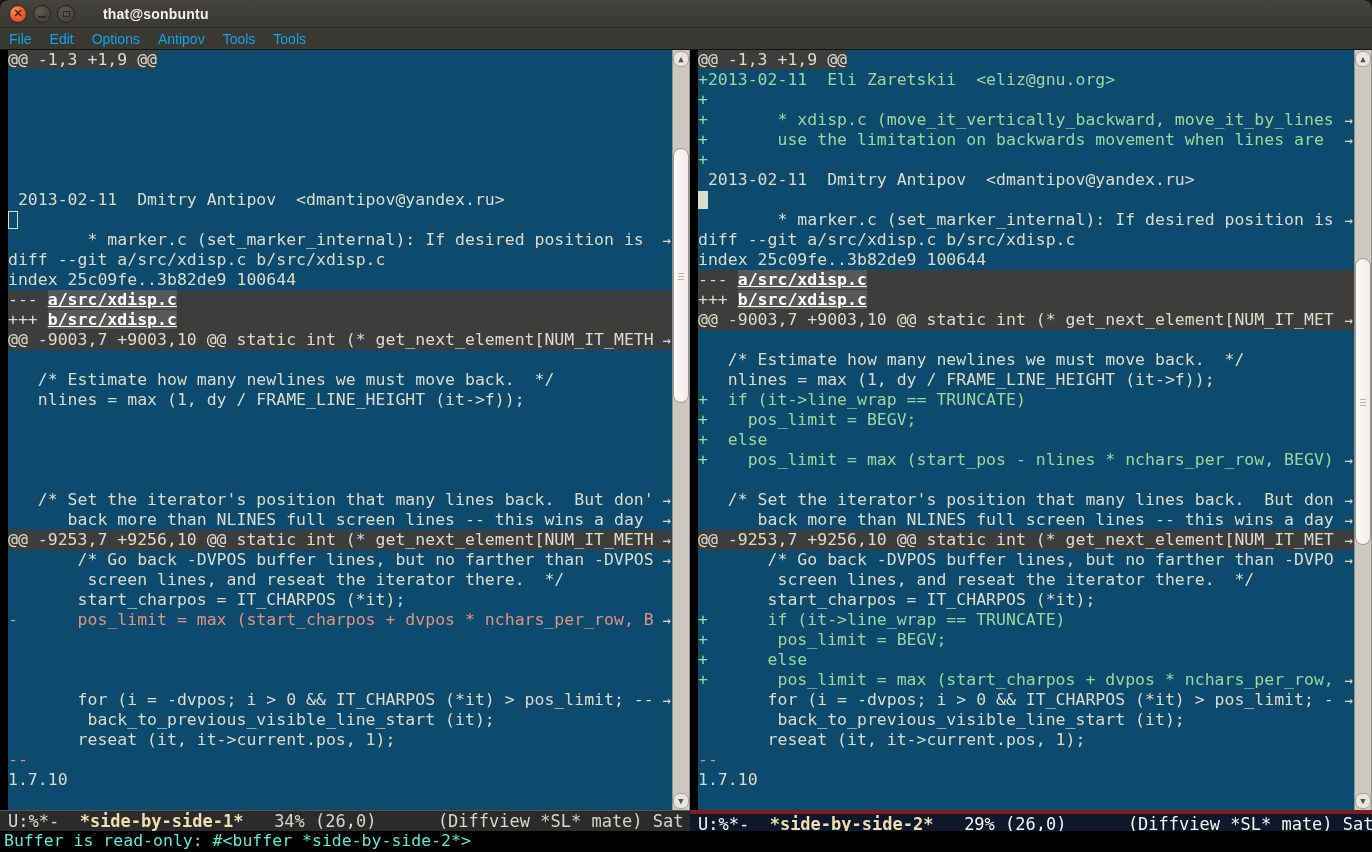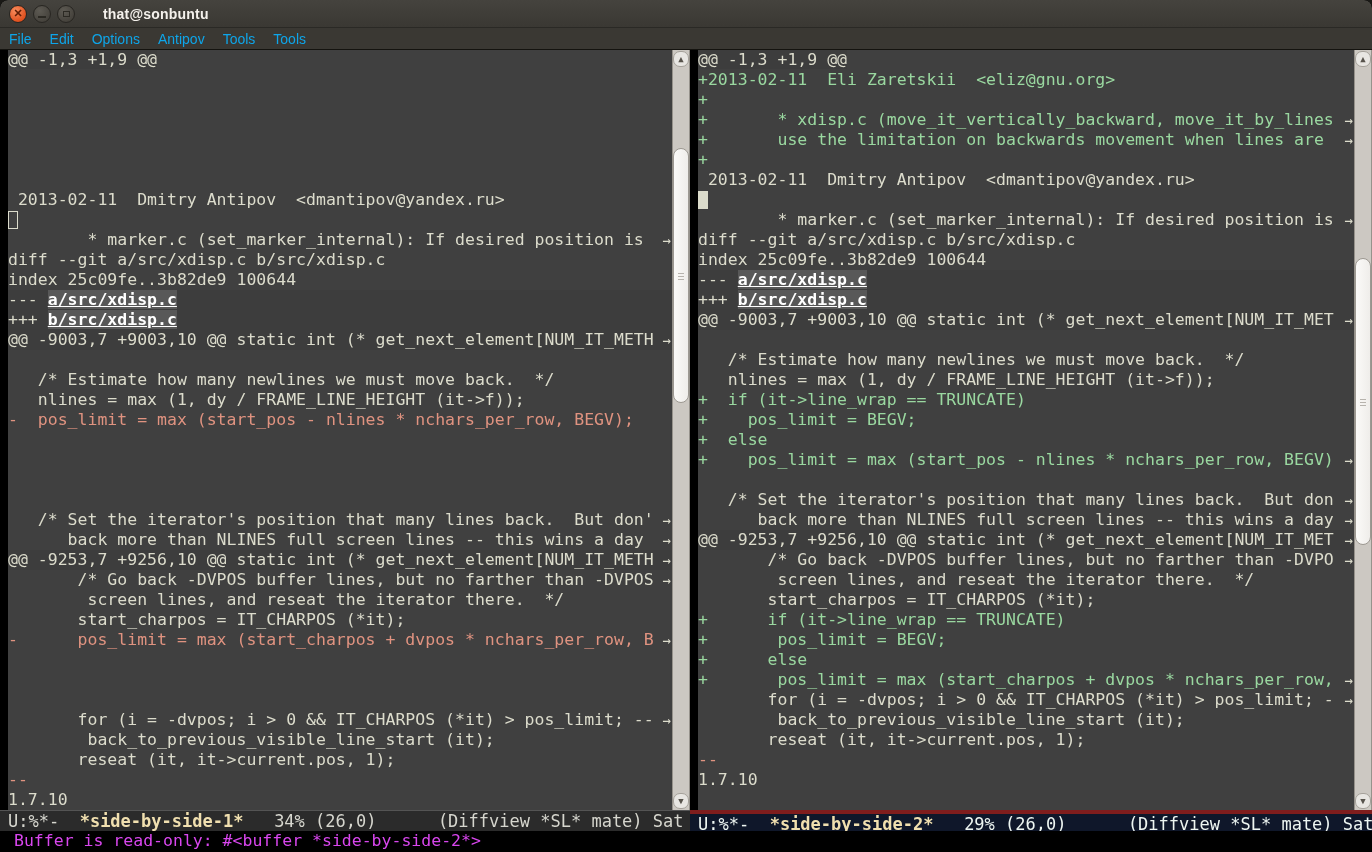--- a/index.html
+++ b/index.html
@@ -35,21 +35,21 @@
     height:22px; background:#3a3833; display:flex; align-items:center;
     font-family:"Liberation Sans", sans-serif; font-size:14px; color:#0ea5e9;
     border-bottom:1px solid #14130f;
   }
   .menu-item { padding:0 9px; height:100%; display:flex; align-items:center; }
   
   .windows { display:flex; height:781px; }
   .window { display:flex; flex-direction:column; }
   .window.left  { width:690px; }
   .window.right { width:682px; }
-  .content { display:flex; height:760px; background:#404040; }
+  .content { display:flex; height:760px; background:#0c4a6e; }
   .fringe { width:8px; background:#000; flex:none; }
   .lines {
     flex:1; position:relative; overflow:hidden;
     font-size:16.5px; line-height:20px; color:#dcdccc;
   }
   .line { height:20px; white-space:pre; position:relative; }
   .line.add { color:#9ad8a0; }
   .line.del { color:#e09380; }
   .line.hunk.full { background:#3d3d3d; }
   .hbg { background:#3d3d3d; }
@@ -94,22 +94,22 @@
     background:#2b2b2b; color:#d6d6ce;
     border-top:1px solid #545454;
   }
   .modeline.active {
     background:#0f172a; color:#eef6f2;
     border-top:4px solid #7f1d1d;
   }
   .ml-name { font-weight:bold; color:#f0dfaf; }
   
   .echo {
-    height:21px; background:#000; color:#d946ef;
-    font-size:16.5px; line-height:20px; white-space:pre; padding-left:14px;
+    height:21px; background:#000; color:#5eead4;
+    font-size:16.5px; line-height:20px; white-space:pre; padding-left:4px;
   }
 </style>
 </head>
 <body>
 
 <div class="frame">
 
   <div class="titlebar">
     <div class="tb-buttons">
       <div class="tb-btn tb-close">✕</div>
@@ -149,21 +149,20 @@
             <div class="line ctx"><span class="cursor hollow"></span></div>
             <div class="line ctx">        * marker.c (set_marker_internal): If desired position is<span class="contarrow">→</span></div>
             <div class="line ctx">diff --git a/src/xdisp.c b/src/xdisp.c</div>
             <div class="line ctx">index 25c09fe..3b82de9 100644</div>
             <div class="line file"><span>--- </span><span class="fname">a/src/xdisp.c</span></div>
             <div class="line file"><span>+++ </span><span class="fname">b/src/xdisp.c</span></div>
             <div class="line hunk full">@@ -9003,7 +9003,10 @@ static int (* get_next_element[NUM_IT_METH<span class="contarrow">→</span></div>
             <div class="line blank"></div>
             <div class="line ctx">   /* Estimate how many newlines we must move back.  */</div>
             <div class="line ctx">   nlines = max (1, dy / FRAME_LINE_HEIGHT (it-&gt;f));</div>
-            <div class="line del">-  pos_limit = max (start_pos - nlines * nchars_per_row, BEGV);</div>
             <div class="line blank"></div>
             <div class="line blank"></div>
             <div class="line blank"></div>
             <div class="line blank"></div>
             <div class="line ctx">   /* Set the iterator's position that many lines back.  But don'<span class="contarrow">→</span></div>
             <div class="line ctx">      back more than NLINES full screen lines -- this wins a day<span class="contarrow">→</span></div>
             <div class="line hunk full">@@ -9253,7 +9256,10 @@ static int (* get_next_element[NUM_IT_METH<span class="contarrow">→</span></div>
             <div class="line ctx">       /* Go back -DVPOS buffer lines, but no farther than -DVPOS<span class="contarrow">→</span></div>
             <div class="line ctx">        screen lines, and reseat the iterator there.  */</div>
             <div class="line ctx">       start_charpos = IT_CHARPOS (*it);</div>

